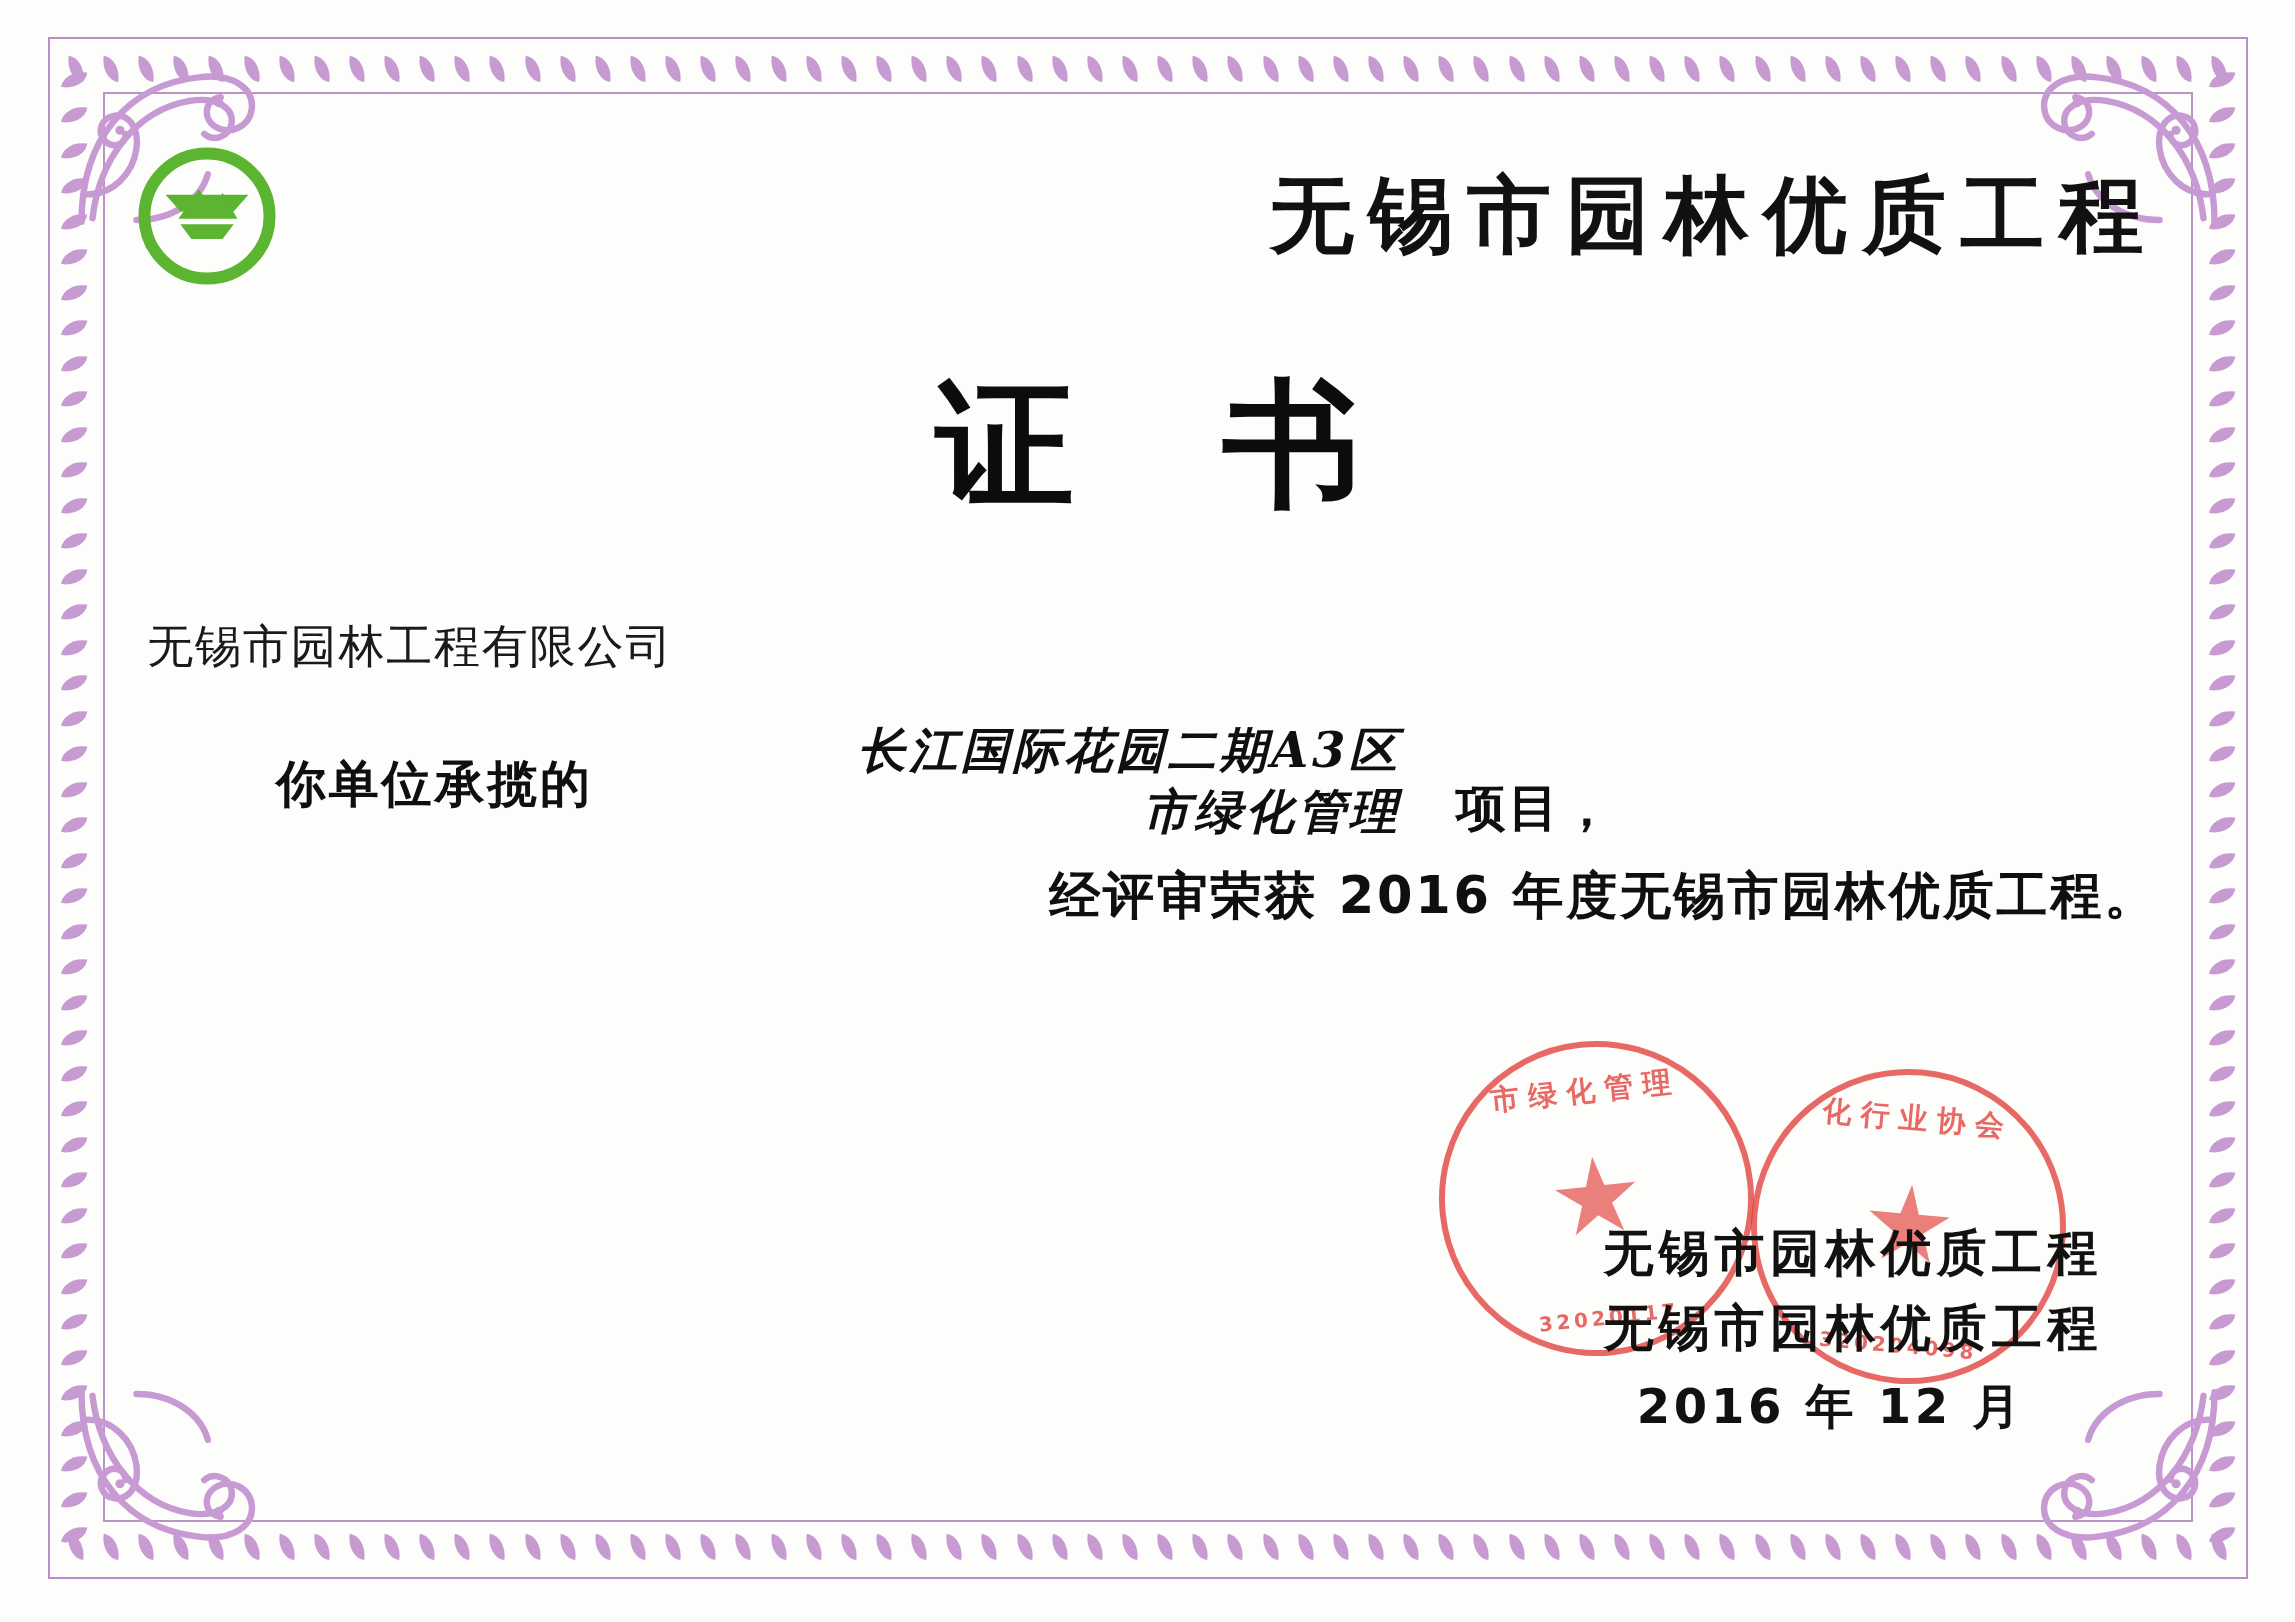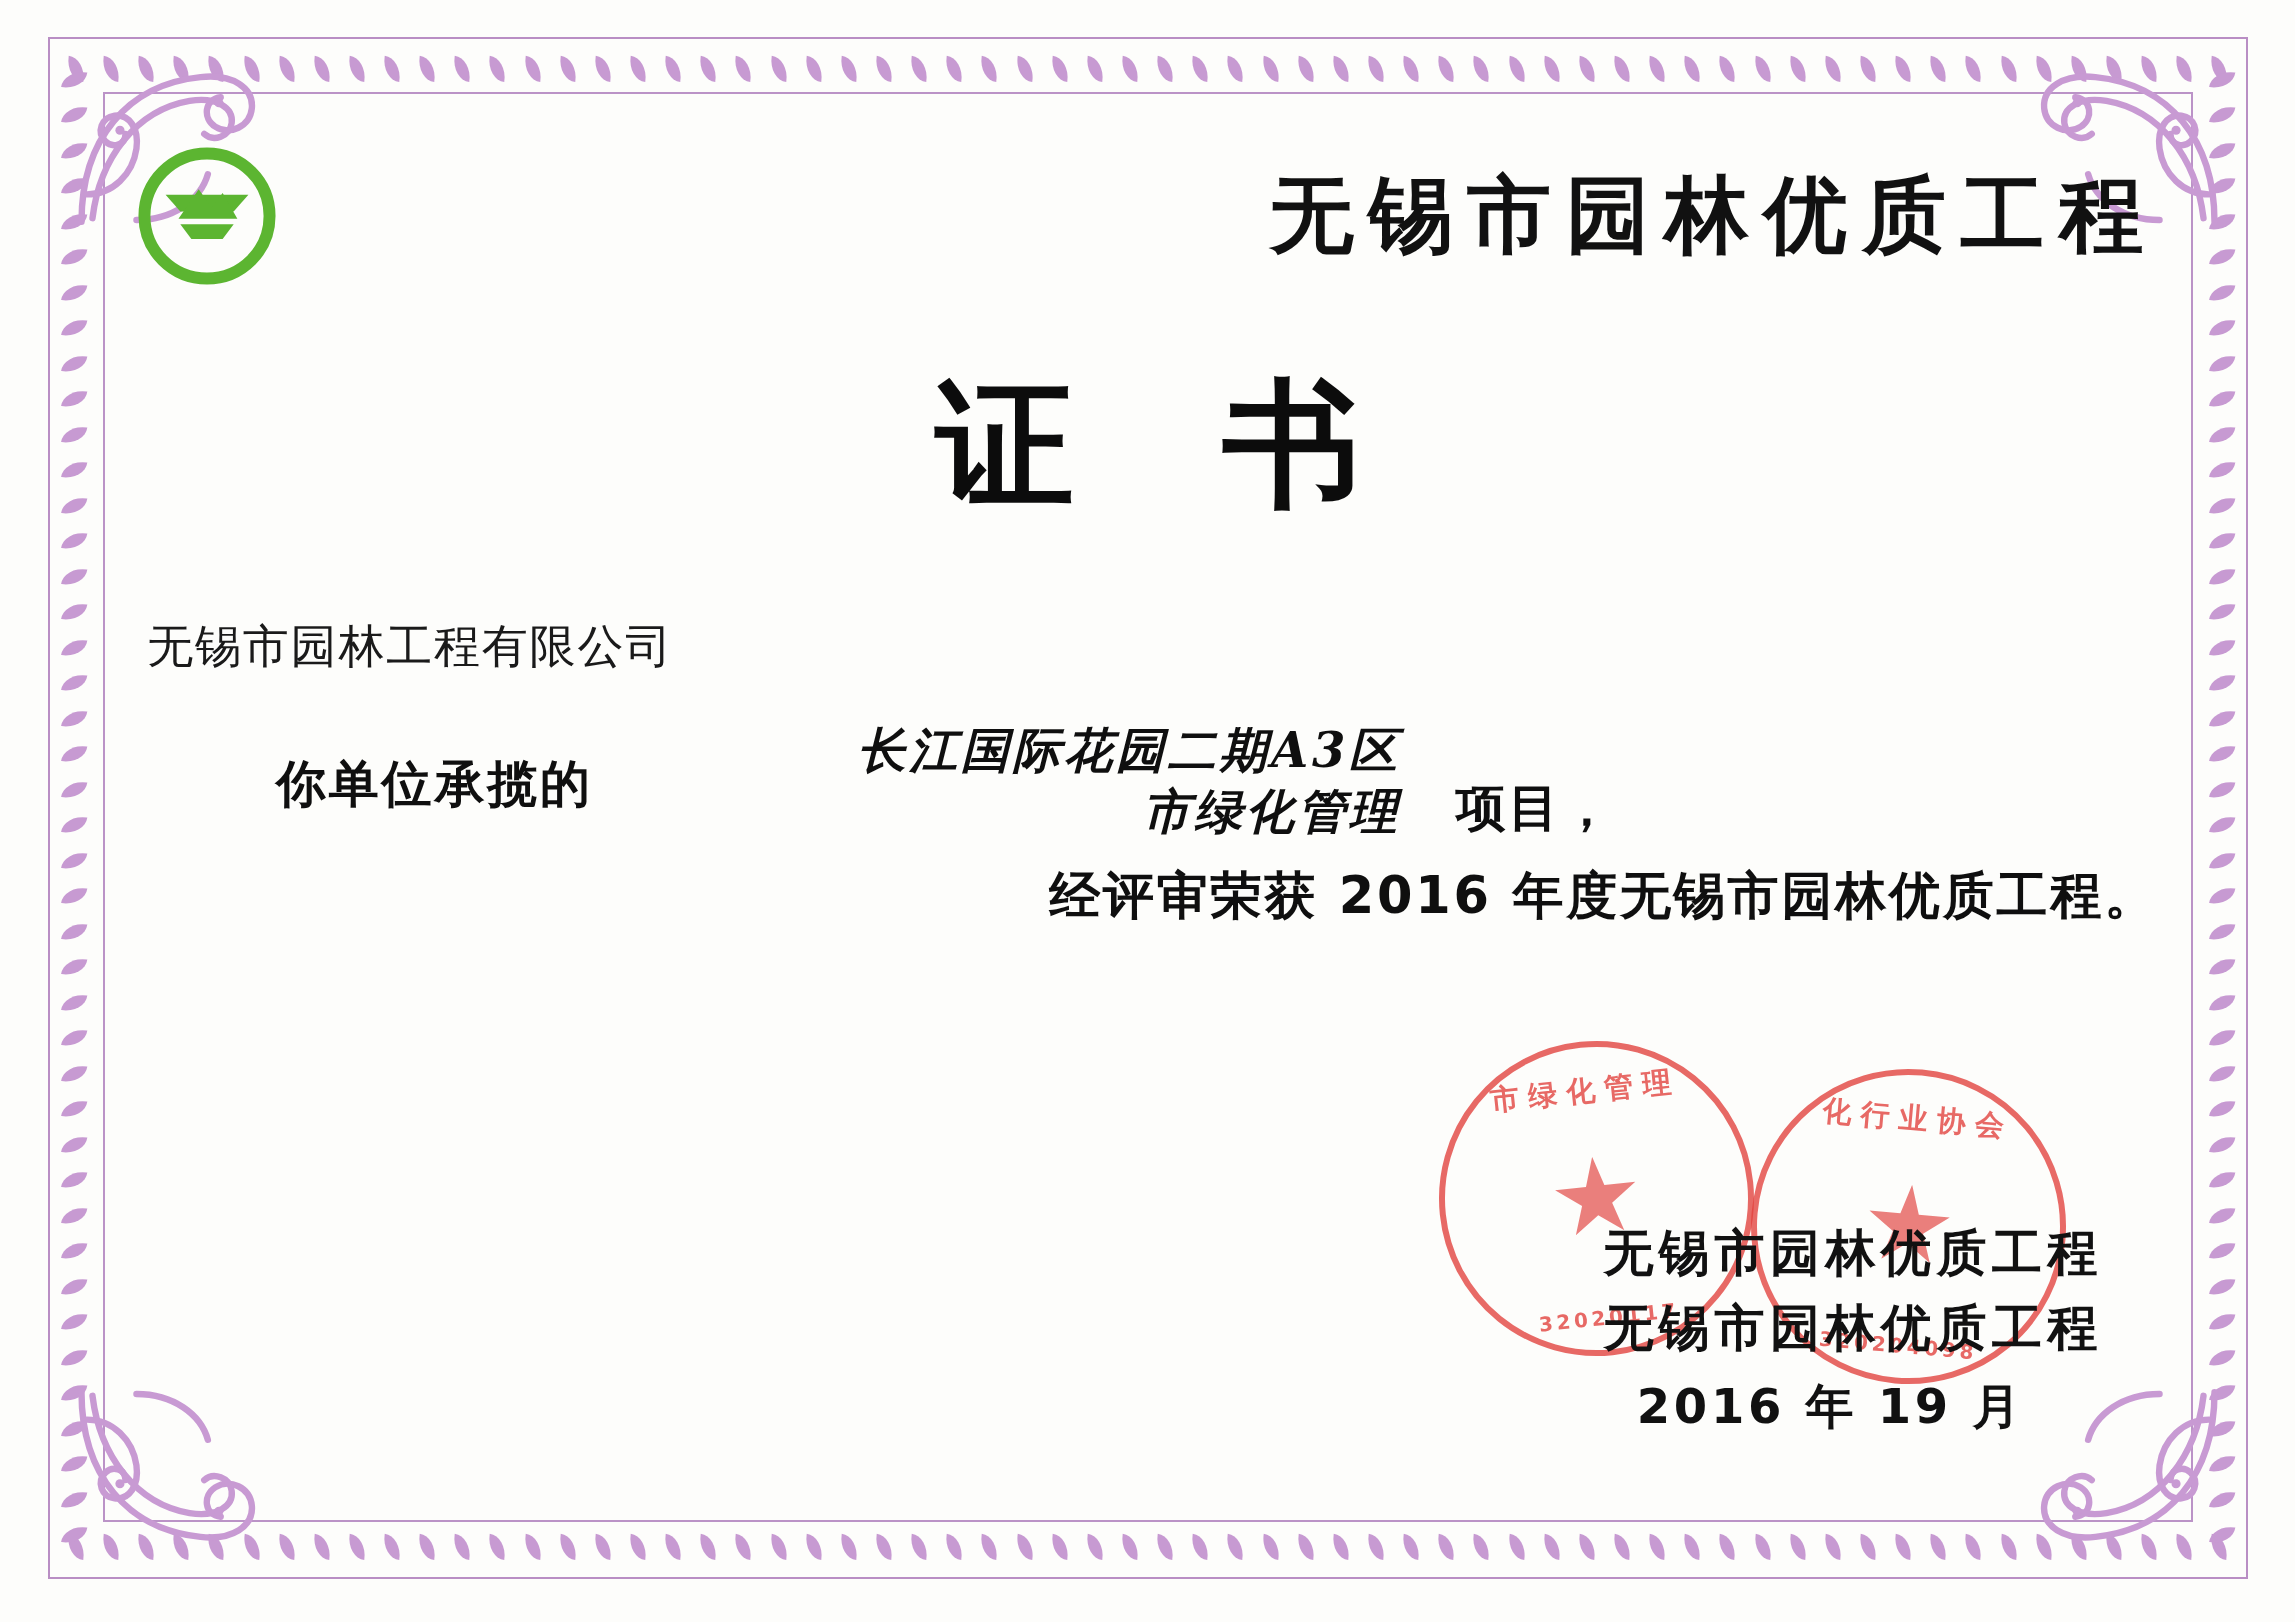--- a/index.html
+++ b/index.html
@@ -554,18 +554,18 @@
       <div class="seal seal-right">
         <div class="arc-text">化行业协会</div>
         <div class="star"></div>
         <div class="bottom-text">320204098</div>
       </div>
 
       <div class="org-lines">
         <div>无锡市园林优质工程</div>
         <div>无锡市园林优质工程</div>
       </div>
-      <div class="date-line">2016 年  19 月</div>
+      <div class="date-line">2016 年  12 月</div>
     </div>
 
   </div>
 </div>
 
 
 </body></html>

